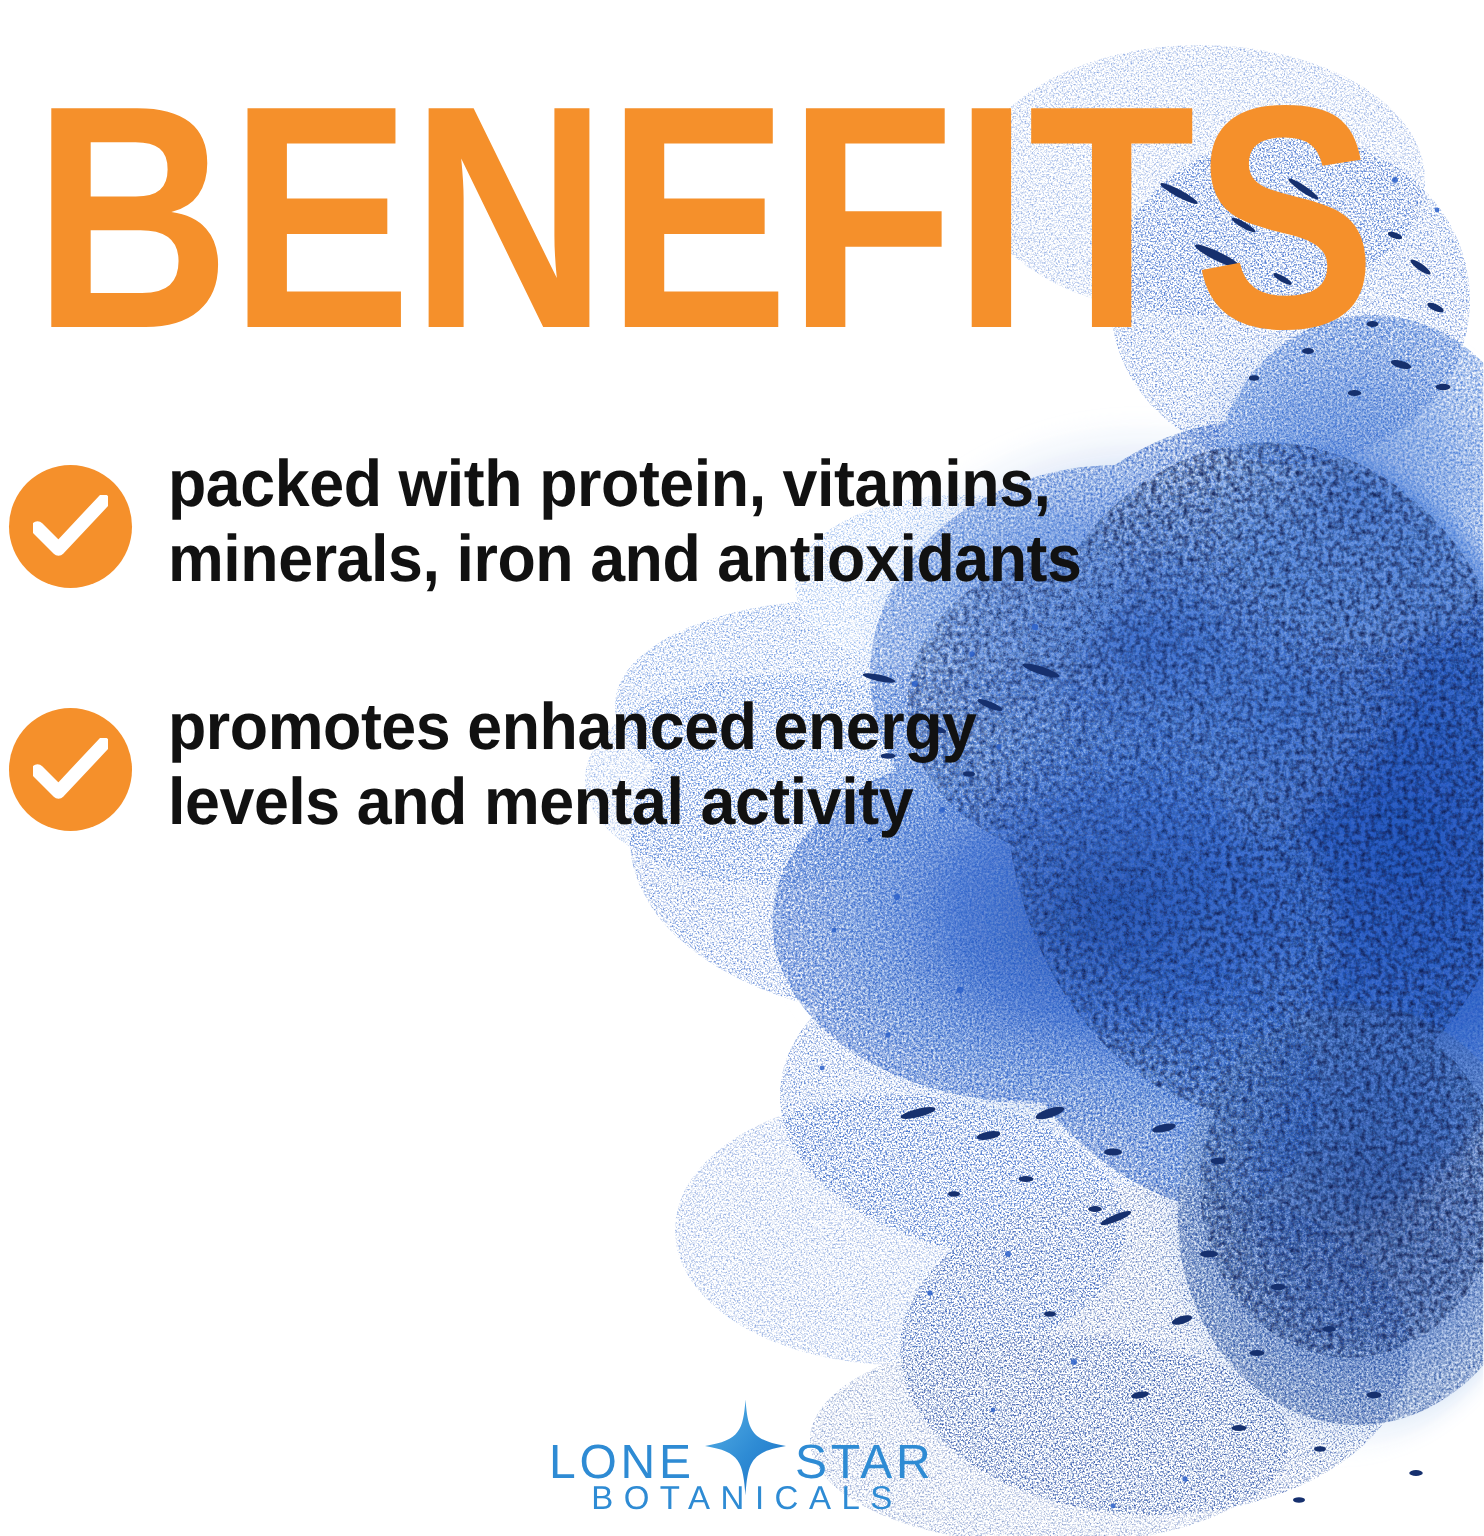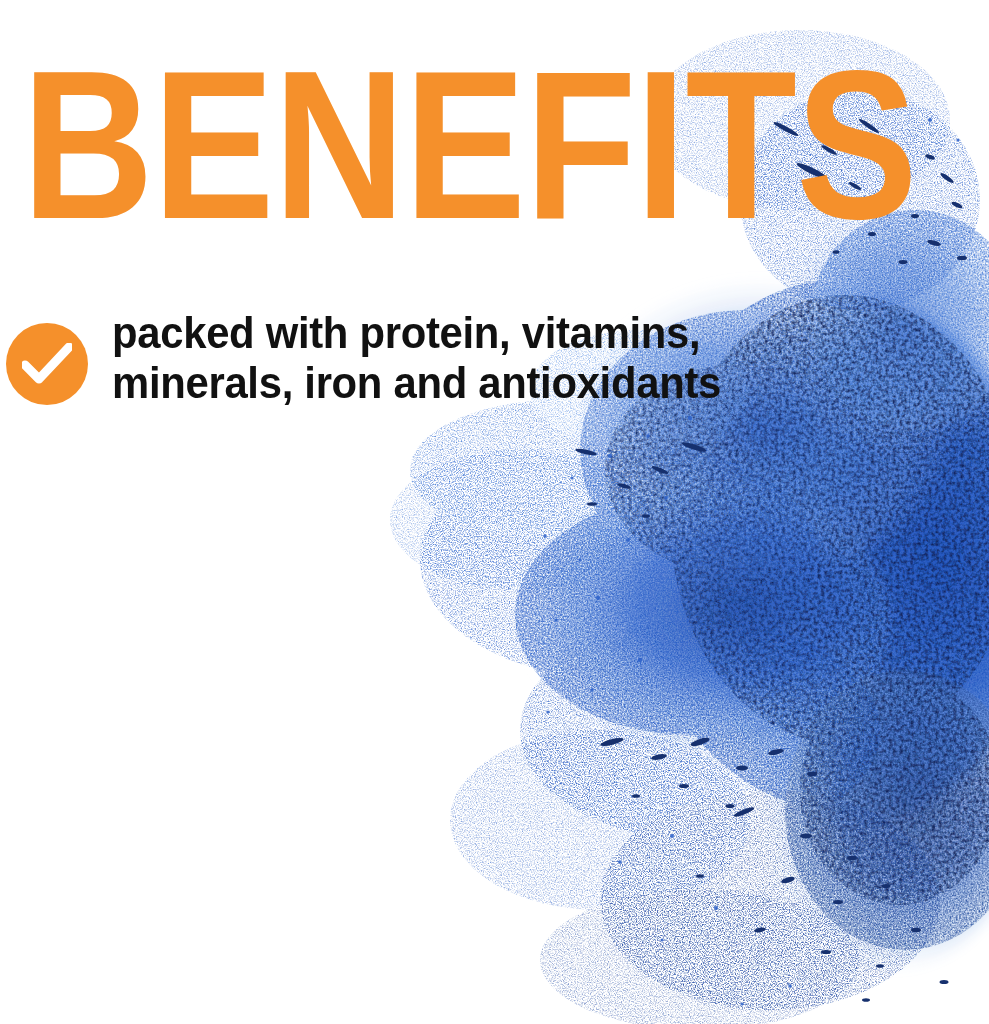--- a/index.html
+++ b/index.html
@@ -57,21 +57,21 @@
   .bullets {
     position: absolute;
     left: 0;
     top: 298px;
     width: 820px;
     z-index: 3;
   }
   .bullet-row {
     position: relative;
     display: flex;
-    align-items: center;
+    align-items: flex-start;
     min-height: 120px;
     margin-bottom: 42px;
   }
   .bullet-row:last-child { margin-bottom: 0; }
 
   .check-badge {
     flex: 0 0 auto;
     width: 82px;
     height: 82px;
     margin-left: 6px;
@@ -320,17 +320,47 @@
         </svg>
       </div>
       <div class="bullet-text">
         <span class="line">packed with protein, vitamins,</span>
         <span class="line">minerals, iron and antioxidants</span>
       </div>
     </div>
 
 
 
+    <div class="bullet-row">
+      <div class="check-badge">
+        <svg viewBox="0 0 50 42" xmlns="http://www.w3.org/2000/svg" aria-hidden="true">
+          <path d="M3 22 L17 36 L47 4" fill="none" stroke="#ffffff" stroke-width="9" stroke-linecap="round" stroke-linejoin="round"></path>
+        </svg>
+      </div>
+      <div class="bullet-text">
+        <span class="line">promotes enhanced energy</span>
+        <span class="line">levels and mental activity</span>
+      </div>
+    </div>
 
   </div>
 
+  <div class="logo">
+    <div class="logo-wordmark">
+      <span class="logo-word">LONE</span>
+      <span class="logo-star">
+        <svg viewBox="0 0 54 64" xmlns="http://www.w3.org/2000/svg" aria-hidden="true">
+          <defs>
+            <linearGradient id="starGrad" x1="0" y1="0" x2="1" y2="1">
+              <stop offset="0%" stop-color="#5BB4E8"></stop>
+              <stop offset="55%" stop-color="#2E8BD4"></stop>
+              <stop offset="100%" stop-color="#1B6FC4"></stop>
+            </linearGradient>
+          </defs>
+          <path d="M27 0 C28.6 20 30.4 27.2 54 31 C30.4 34.8 28.6 42 27 64 C25.4 42 23.6 34.8 0 31 C23.6 27.2 25.4 20 27 0 Z" fill="url(#starGrad)"></path>
+        </svg>
+      </span>
+      <span class="logo-word">STAR</span>
+    </div>
+    <div class="logo-sub">BOTANICALS</div>
+  </div>
 
 </div>
 
 </body></html>

